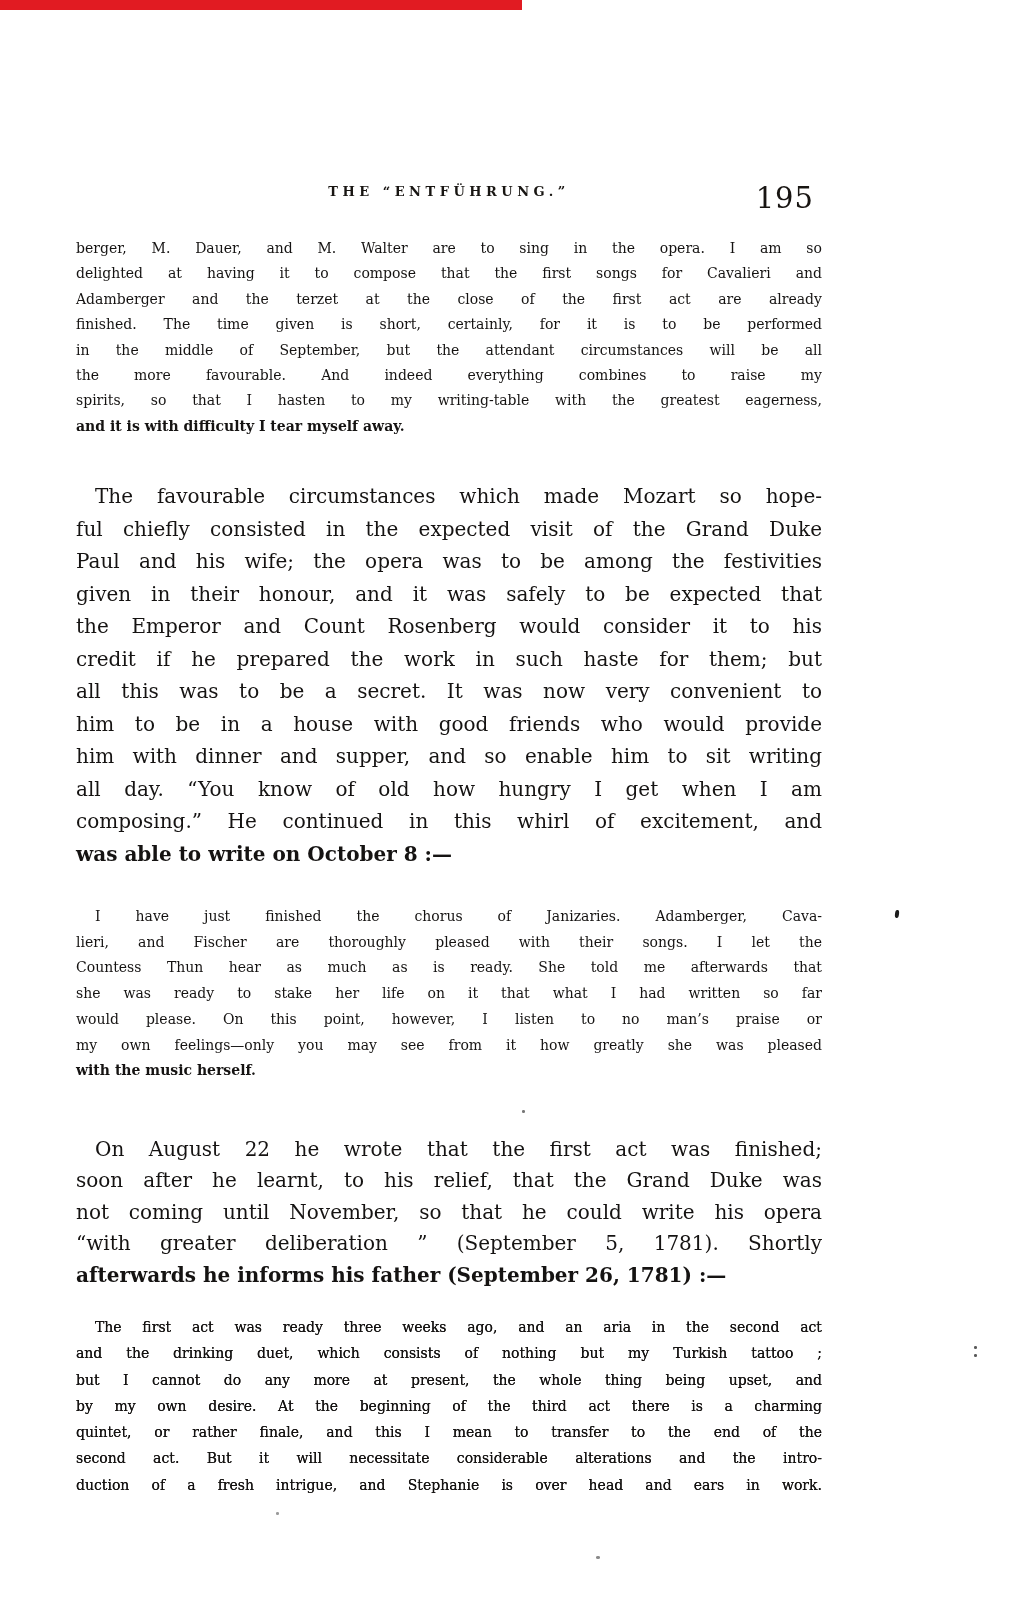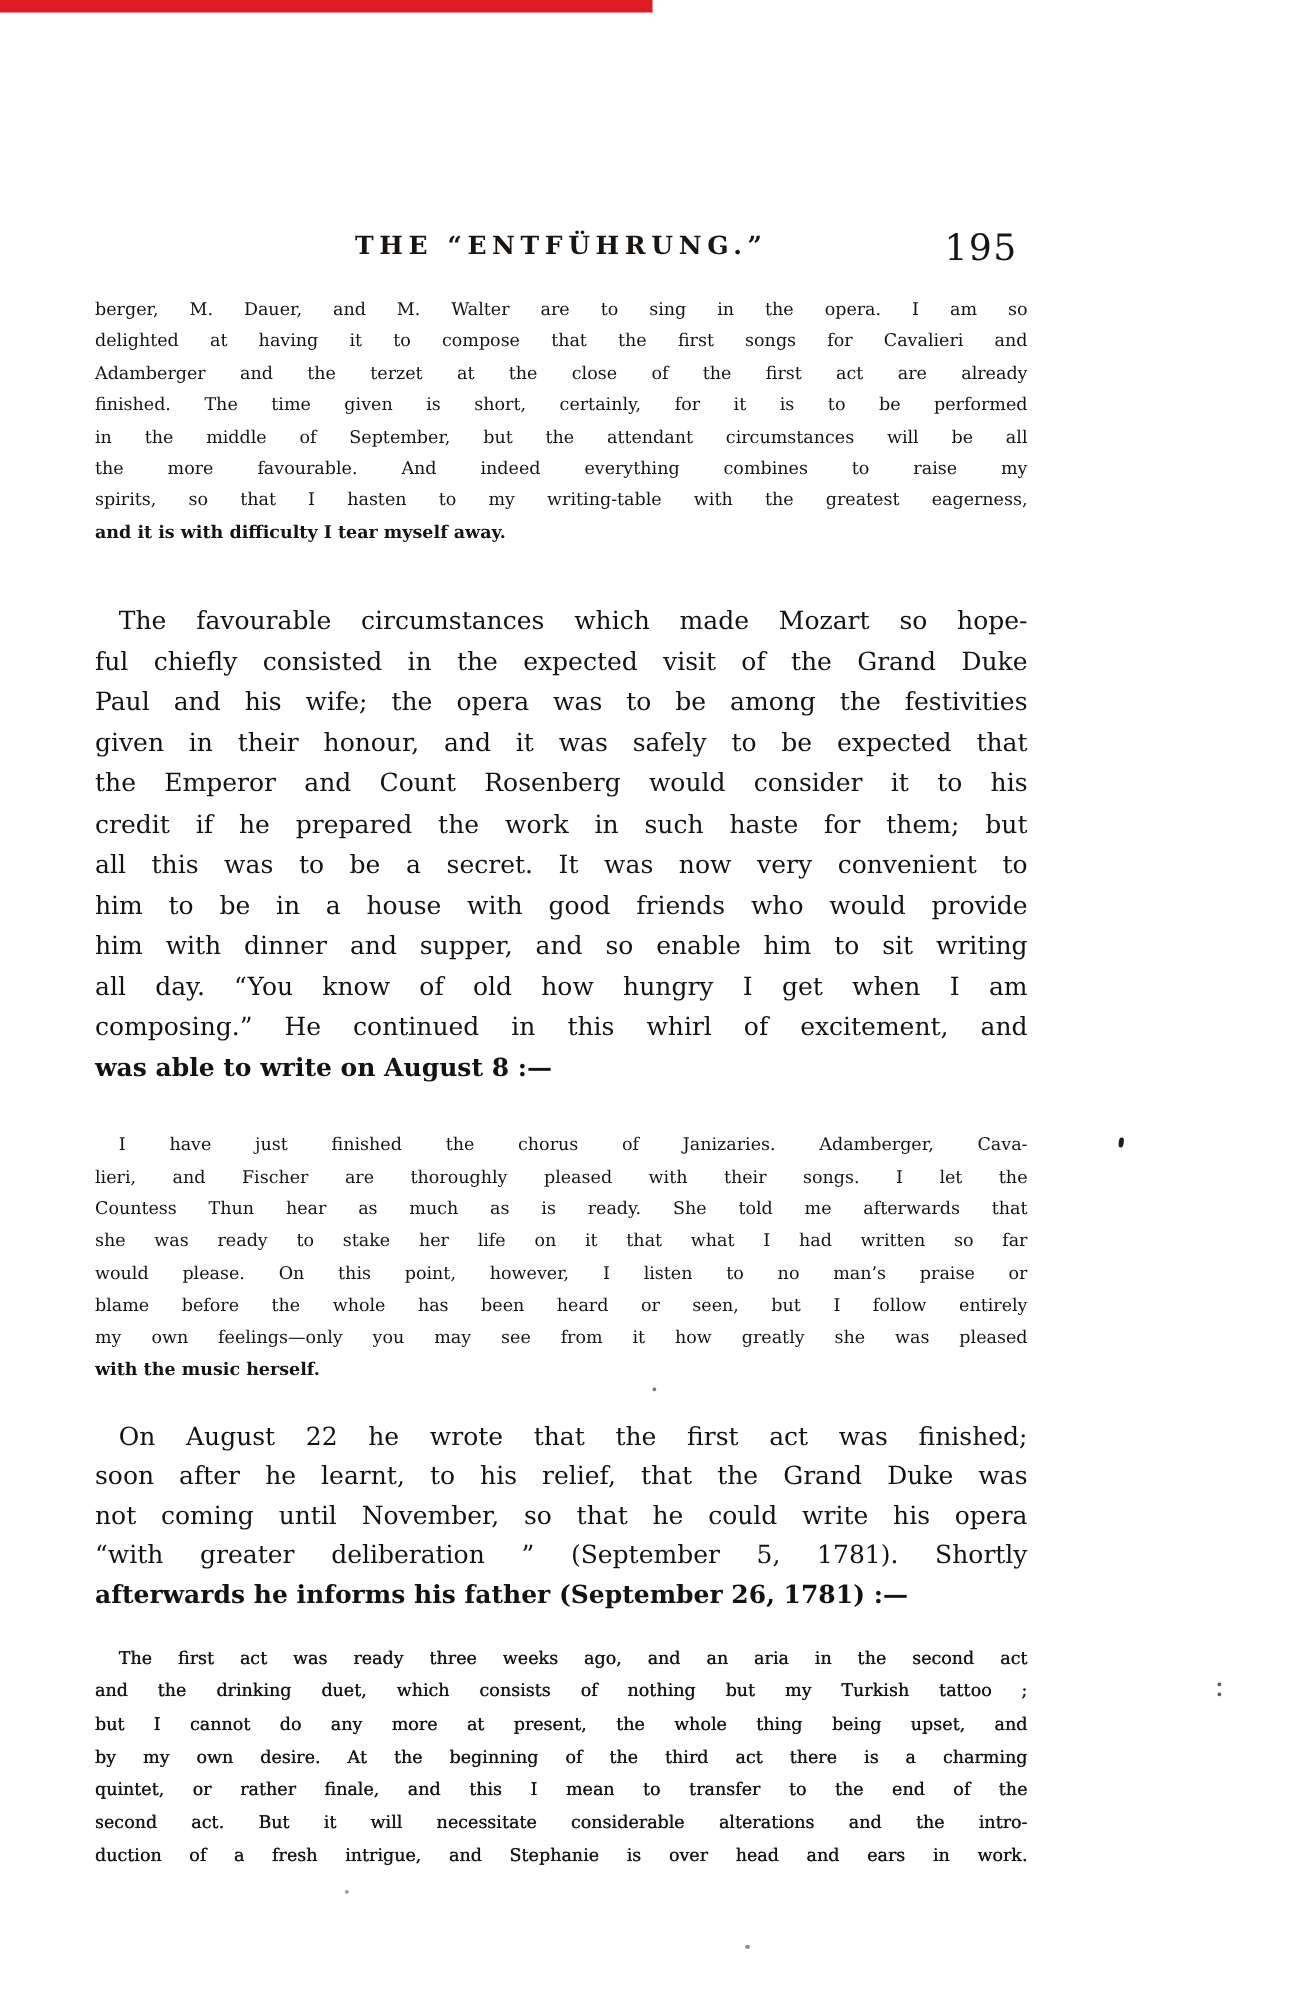--- a/index.html
+++ b/index.html
@@ -21,21 +21,21 @@
   }
   .running-header {
     position: absolute;
     left: 76px; top: 184px;
     width: 746px; height: 30px;
   }
   .running-head {
     position: absolute;
     left: 0; right: 0;
     text-align: center;
-    font-size: 20px;
+    font-size: 13px;
     font-weight: 700;
     letter-spacing: 4.5px;
     color: #181512;
   }
   .page-number {
     position: absolute;
     right: 8px; top: -3px;
     font-size: 29px;
     letter-spacing: 1px;
     color: #181512;
@@ -96,30 +96,29 @@
       <div class="line">ful chiefly consisted in the expected visit of the Grand Duke</div>
       <div class="line">Paul and his wife; the opera was to be among the festivities</div>
       <div class="line">given in their honour, and it was safely to be expected that</div>
       <div class="line">the Emperor and Count Rosenberg would consider it to his</div>
       <div class="line">credit if he prepared the work in such haste for them; but</div>
       <div class="line">all this was to be a secret. It was now very convenient to</div>
       <div class="line">him to be in a house with good friends who would provide</div>
       <div class="line">him with dinner and supper, and so enable him to sit writing</div>
       <div class="line">all day. “You know of old how hungry I get when I am</div>
       <div class="line">composing.” He continued in this whirl of excitement, and</div>
-      <div class="line short">was able to write on August 8 :—</div>
+      <div class="line short">was able to write on October 8 :—</div>
     </section>
 
   <section class="textblock quote q2">
       <div class="line indent">I have just finished the chorus of Janizaries. Adamberger, Cava-</div>
       <div class="line">lieri, and Fischer are thoroughly pleased with their songs. I let the</div>
       <div class="line">Countess Thun hear as much as is ready. She told me afterwards that</div>
       <div class="line">she was ready to stake her life on it that what I had written so far</div>
       <div class="line">would please. On this point, however, I listen to no man’s praise or</div>
-      <div class="line">blame before the whole has been heard or seen, but I follow entirely</div>
       <div class="line">my own feelings—only you may see from it how greatly she was pleased</div>
       <div class="line short">with the music herself.</div>
     </section>
 
   <section class="textblock body b2">
       <div class="line indent">On August 22 he wrote that the first act was finished;</div>
       <div class="line">soon after he learnt, to his relief, that the Grand Duke was</div>
       <div class="line">not coming until November, so that he could write his opera</div>
       <div class="line">“with greater deliberation ” (September 5, 1781). Shortly</div>
       <div class="line short">afterwards he informs his father (September 26, 1781) :—</div>

